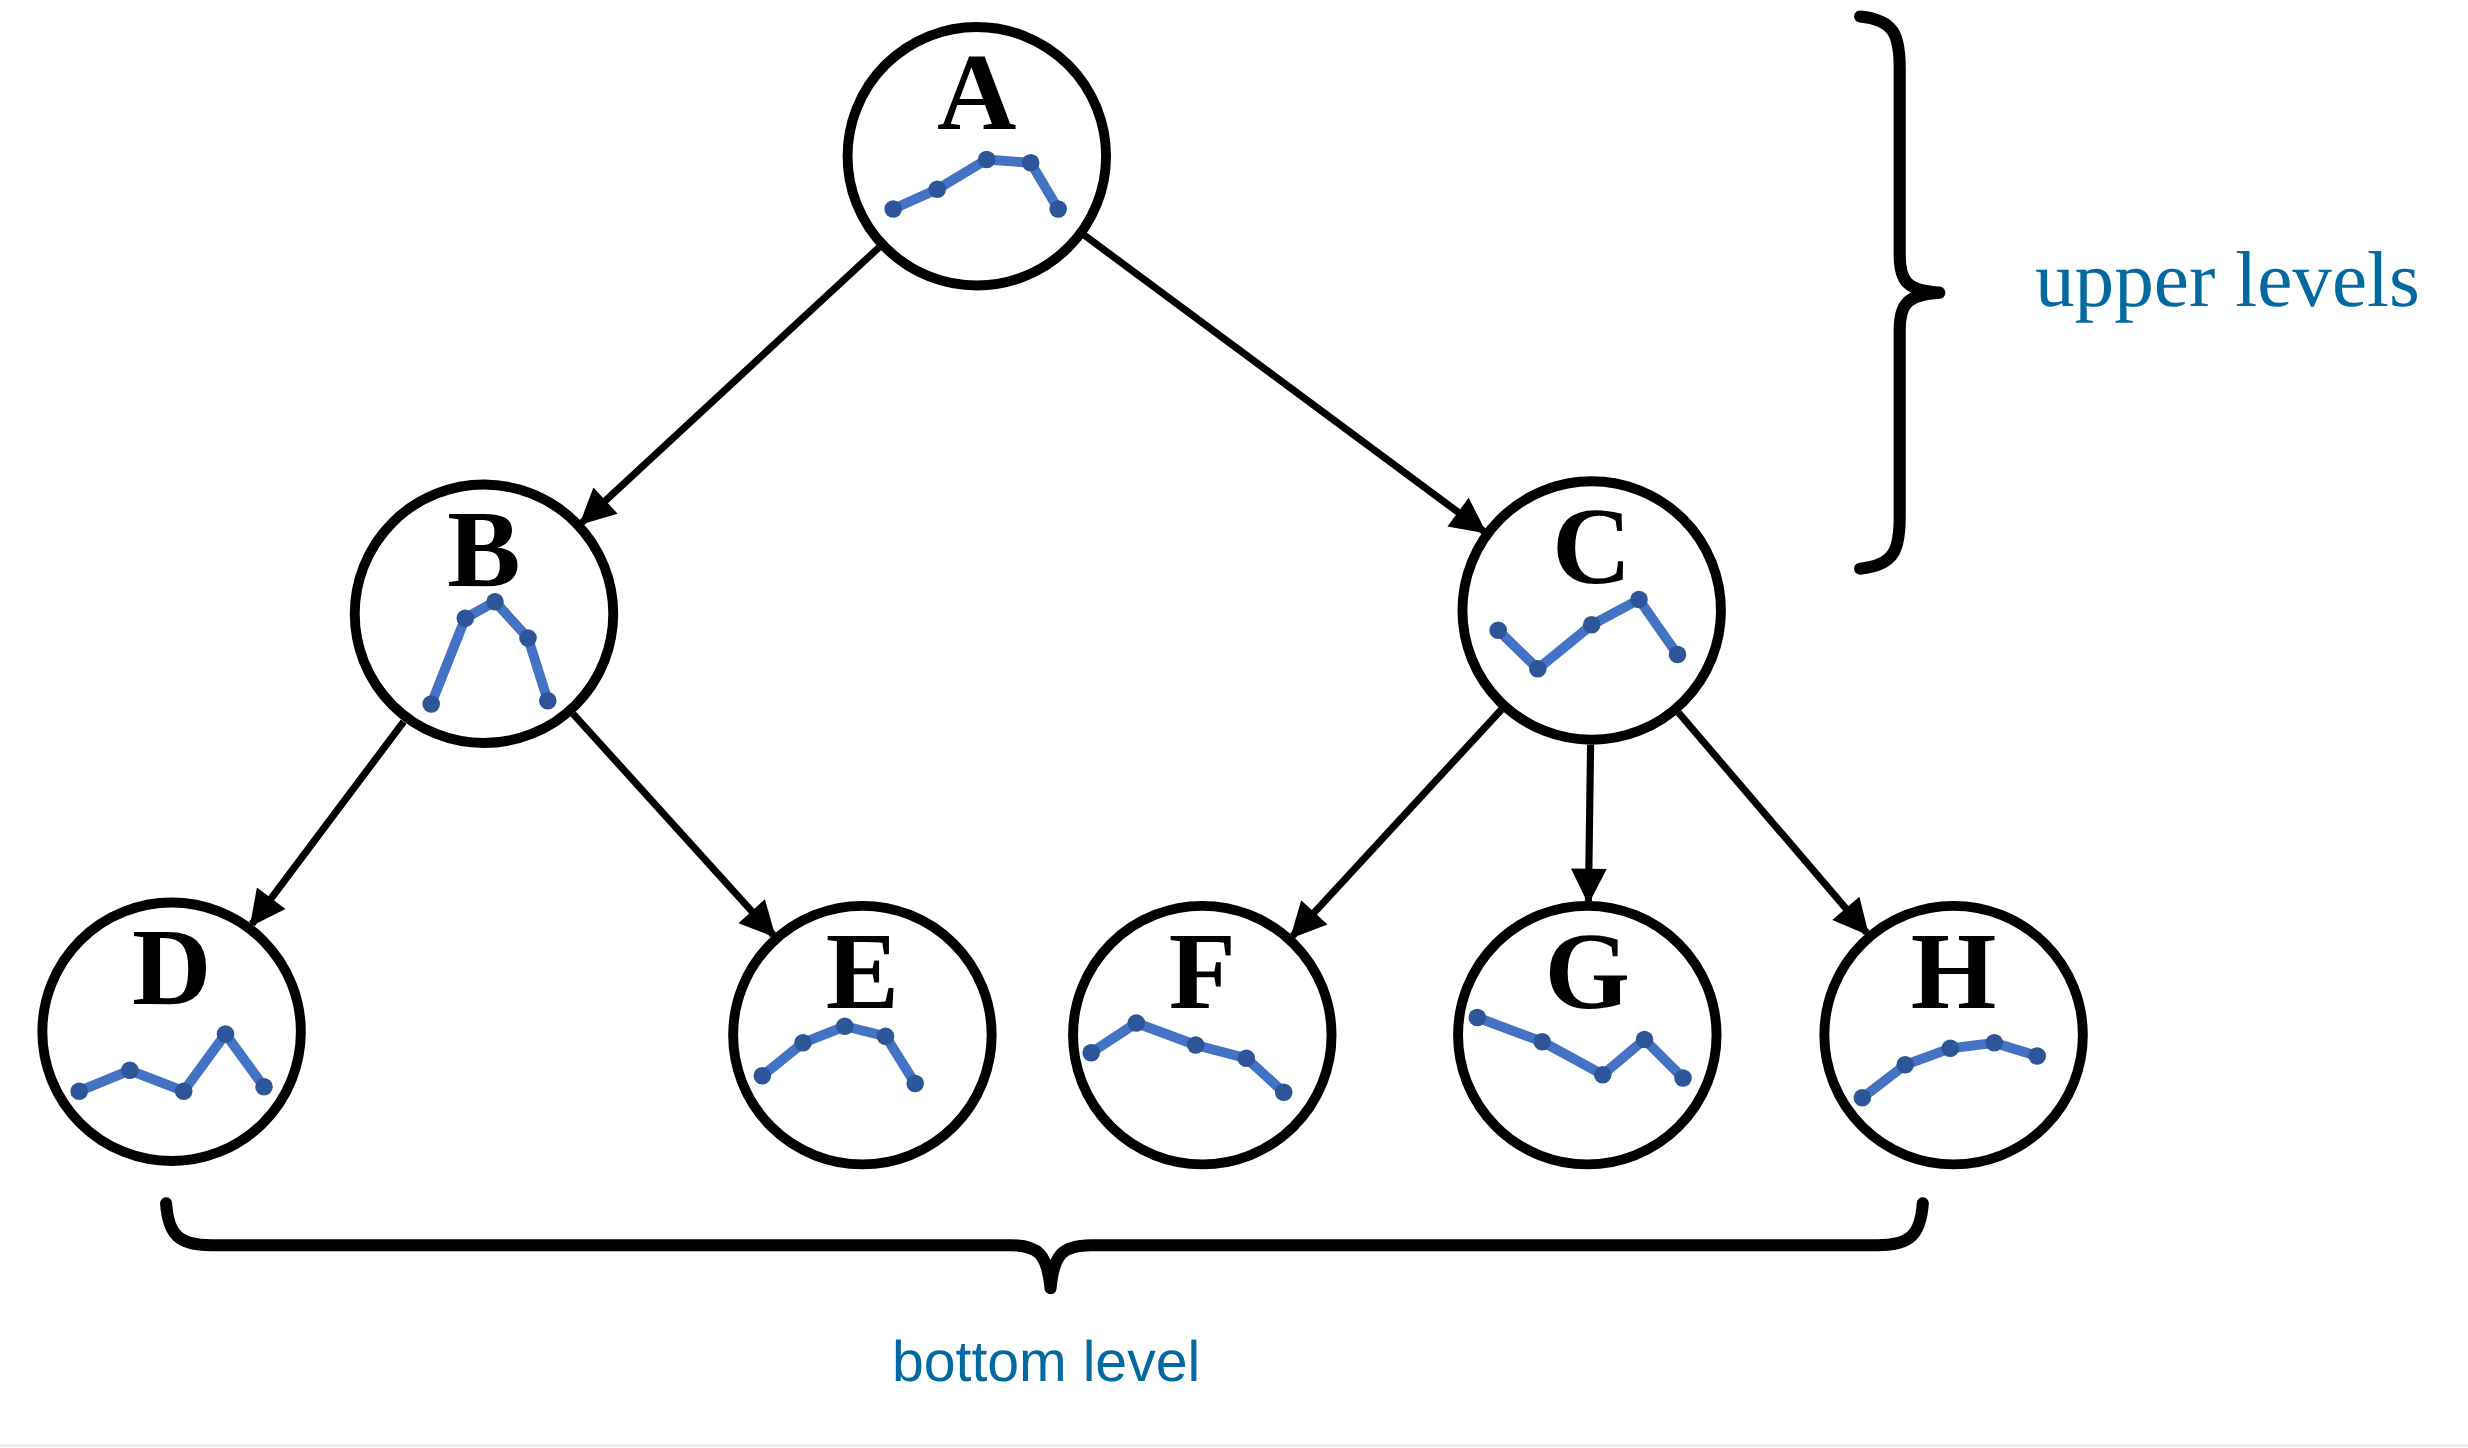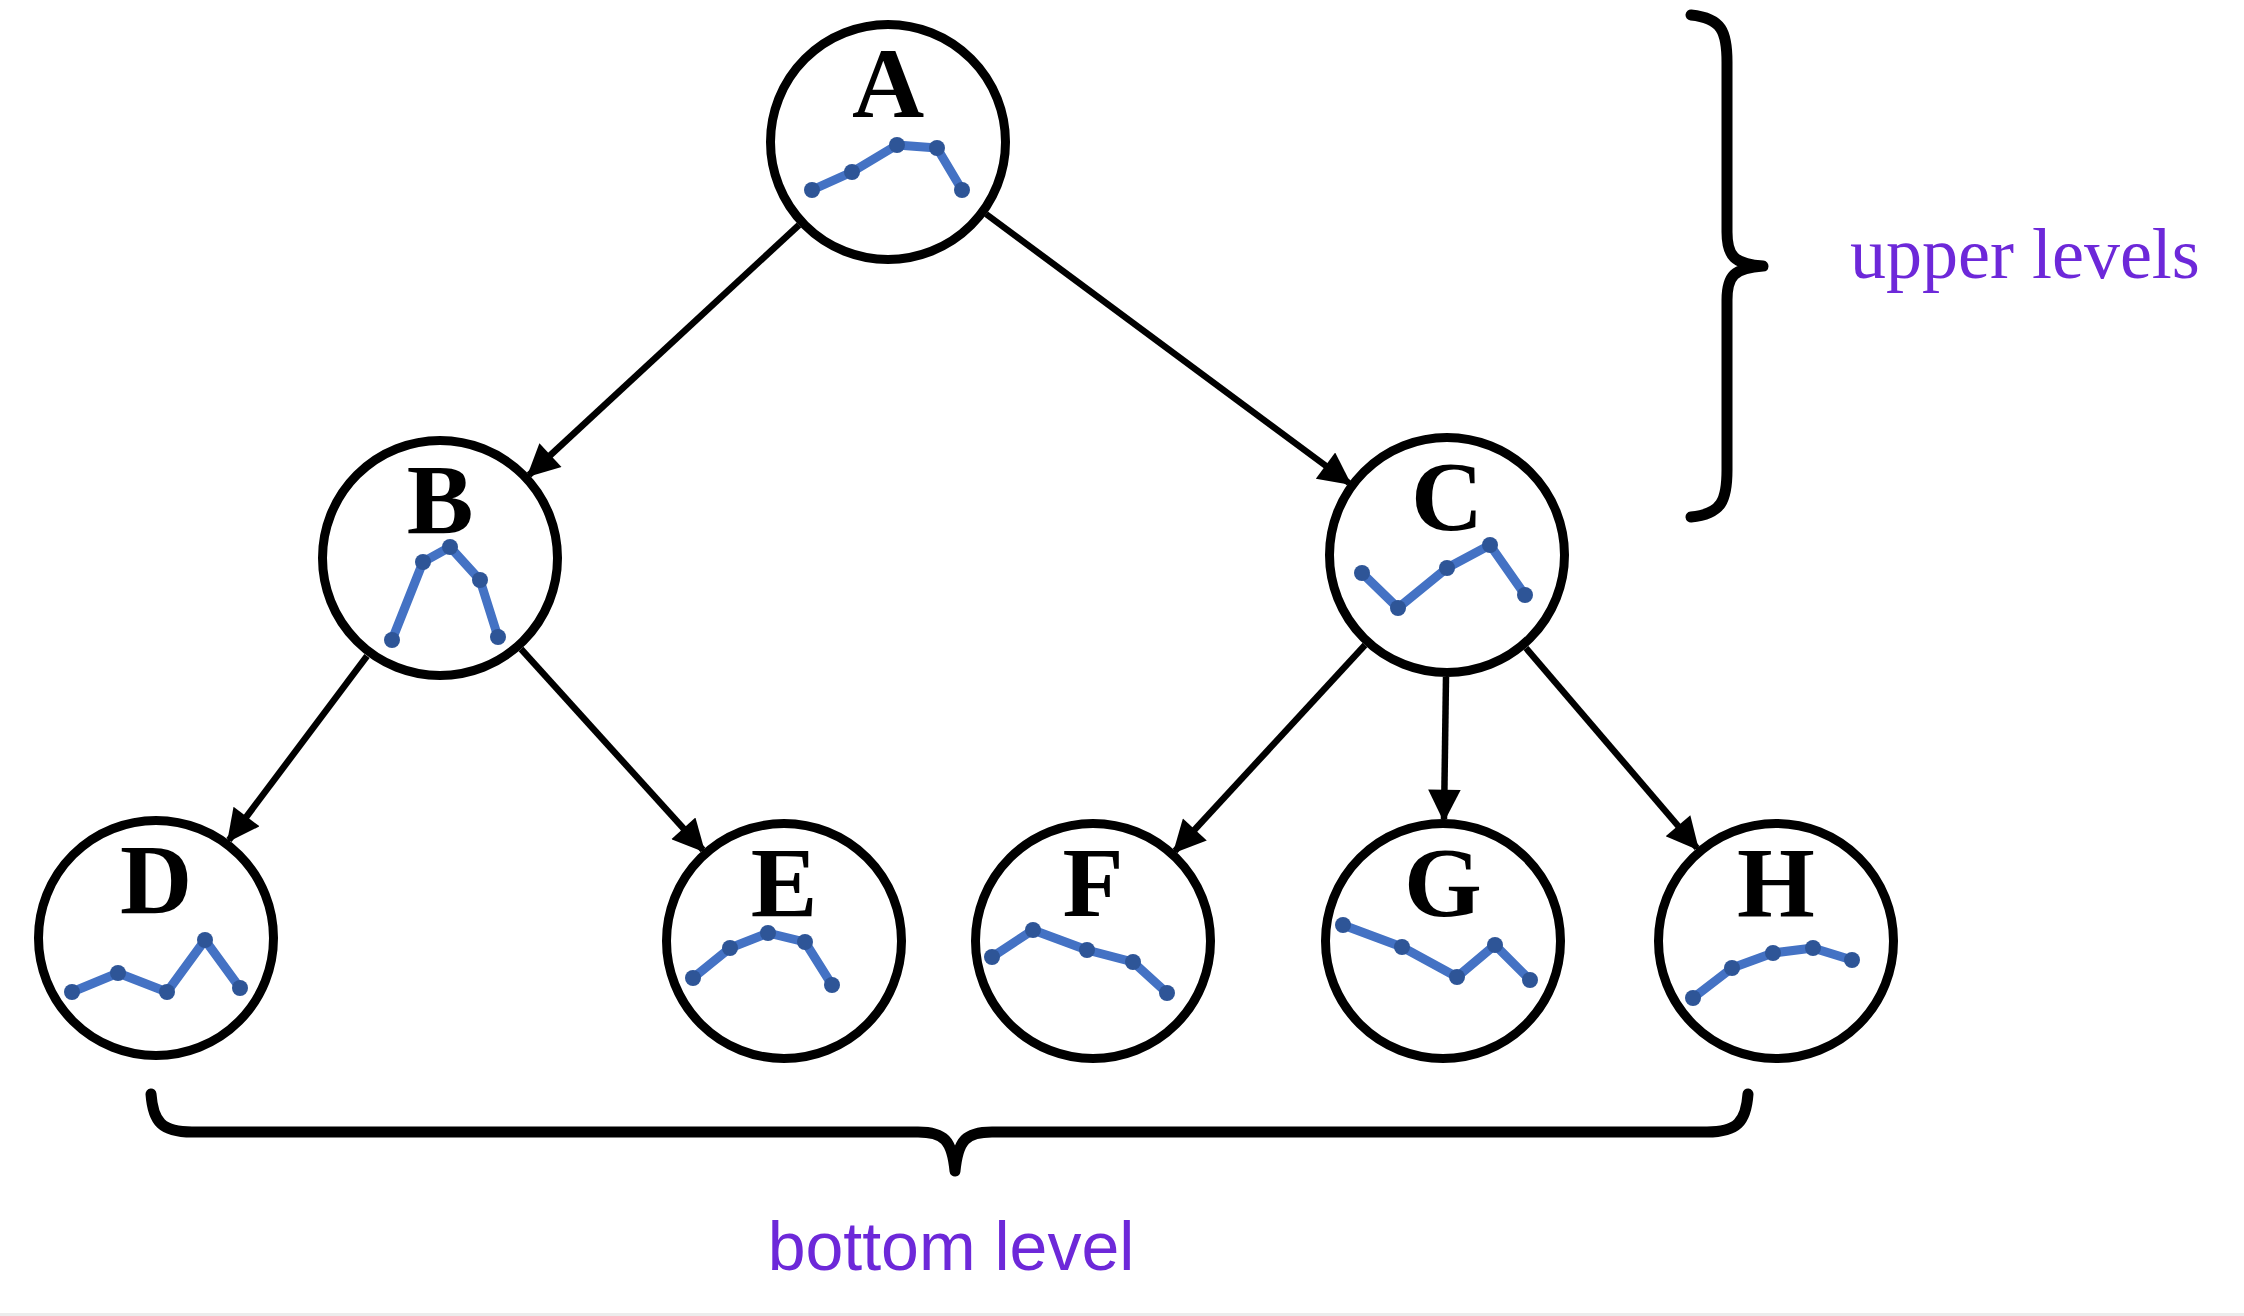--- a/index.html
+++ b/index.html
@@ -48,35 +48,35 @@
     color:#000000;
     letter-spacing:0;
   }
   .spark{
     position:absolute;
     left:-9px;top:-9px;
     width:244px;height:244px;
   }
   .annotation{
     position:absolute;
-    color:#6d28d9;
+    color:#0369a1;
     white-space:nowrap;
   }
   #upper-levels-label{
     left:1850px;top:218px;
     font-family:"Liberation Serif", serif;
     font-size:72px;
     line-height:1.0;
   }
   #bottom-level-label{
     left:701px;top:1212px;
     width:500px;
     text-align:center;
     font-family:"Liberation Sans", sans-serif;
-    font-size:68px;
+    font-size:52px;
     line-height:1.0;
   }
   #bottom-hairline{
     position:absolute;
     left:0;right:0;bottom:0;
     height:3px;
     background:#ececec;
   }
 </style>
 </head>

